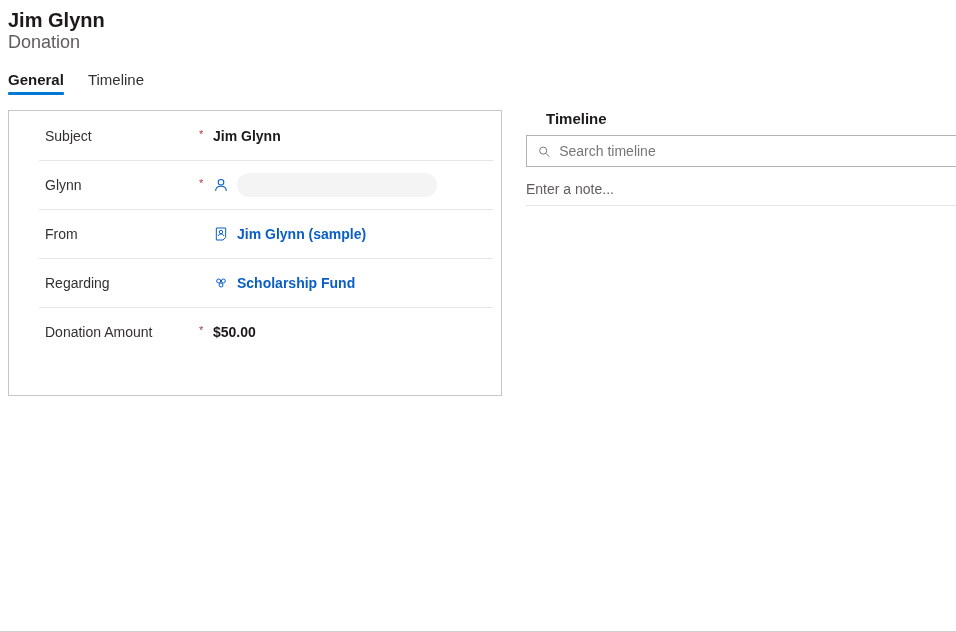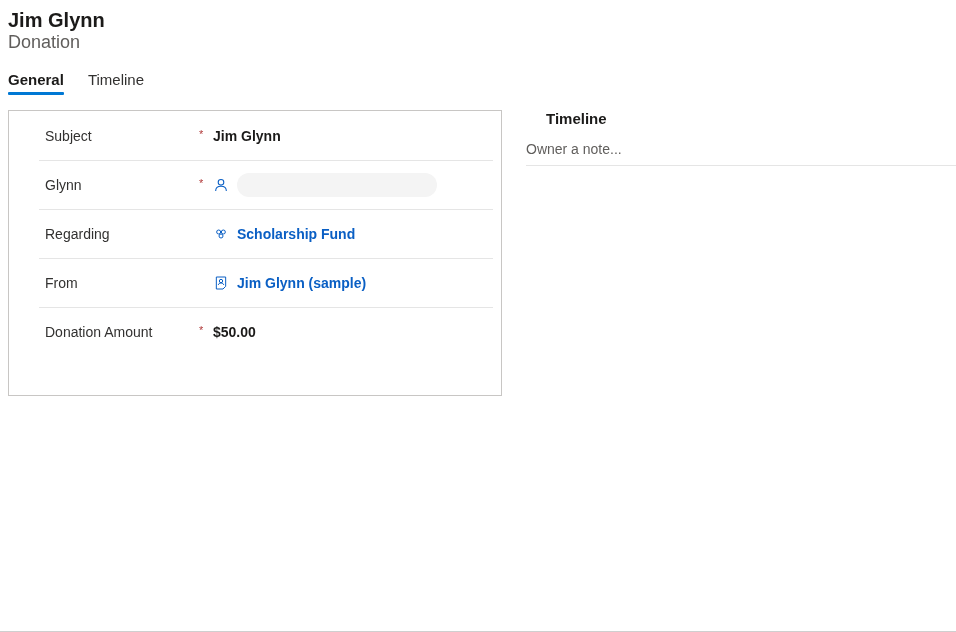--- a/index.html
+++ b/index.html
@@ -211,55 +211,62 @@
         <svg class="owner-icon" viewBox="0 0 24 24">
           <circle cx="12" cy="8" r="4.2"></circle>
           <path d="M4 21c0-4.4 3.6-7 8-7s8 2.6 8 7"></path>
         </svg>
         <span class="owner-placeholder"></span>
       </div>
     </div>
 
     <div class="form-row">
       <div class="field-label">
+        <span>From</span>
+      </div>
+      <div class="field-value link">
+        <svg class="link-icon" viewBox="0 0 24 24">
+          <path d="M5 3h14v14l-4 4H5V3z"></path>
+          <circle cx="12" cy="9" r="2.5"></circle>
+          <path d="M8 15c0-2 2-3 4-3s4 1 4 3"></path>
+        </svg>
+        <span>Jim Glynn (sample)</span>
+      </div>
+    </div>
+
+    <div class="form-row">
+      <div class="field-label">
         <span>Regarding</span>
       </div>
       <div class="field-value link">
         <svg class="link-icon" viewBox="0 0 24 24" stroke="#1b1a19">
           <circle cx="8.5" cy="9" r="3"></circle>
           <circle cx="15.5" cy="9" r="3"></circle>
           <circle cx="12" cy="15" r="3"></circle>
         </svg>
         <span>Scholarship Fund</span>
       </div>
     </div>
 
     <div class="form-row">
       <div class="field-label">
-        <span>From</span>
-      </div>
-      <div class="field-value link">
-        <svg class="link-icon" viewBox="0 0 24 24">
-          <path d="M5 3h14v14l-4 4H5V3z"></path>
-          <circle cx="12" cy="9" r="2.5"></circle>
-          <path d="M8 15c0-2 2-3 4-3s4 1 4 3"></path>
-        </svg>
-        <span>Jim Glynn (sample)</span>
-      </div>
-    </div>
-
-    <div class="form-row">
-      <div class="field-label">
         <span>Donation Amount</span>
         <span class="field-req">*</span>
       </div>
       <div class="field-value">$50.00</div>
     </div>
 
   </div>
 
   <div class="timeline-panel">
     <div class="timeline-title">Timeline</div>
-    <div class="timeline-note">Owner a note...</div>
+    <div class="timeline-search">
+      <svg class="search-icon" viewBox="0 0 24 24">
+        <circle cx="10.5" cy="10.5" r="6"></circle>
+        <line x1="15" y1="15" x2="21" y2="21"></line>
+      </svg>
+      <input type="text" placeholder="Search timeline" style="">
+    </div>
+    <div class="timeline-note">Enter a note...</div>
   </div>
 </div>
 
 <div class="bottom-rule"></div>
 
 </body></html>

